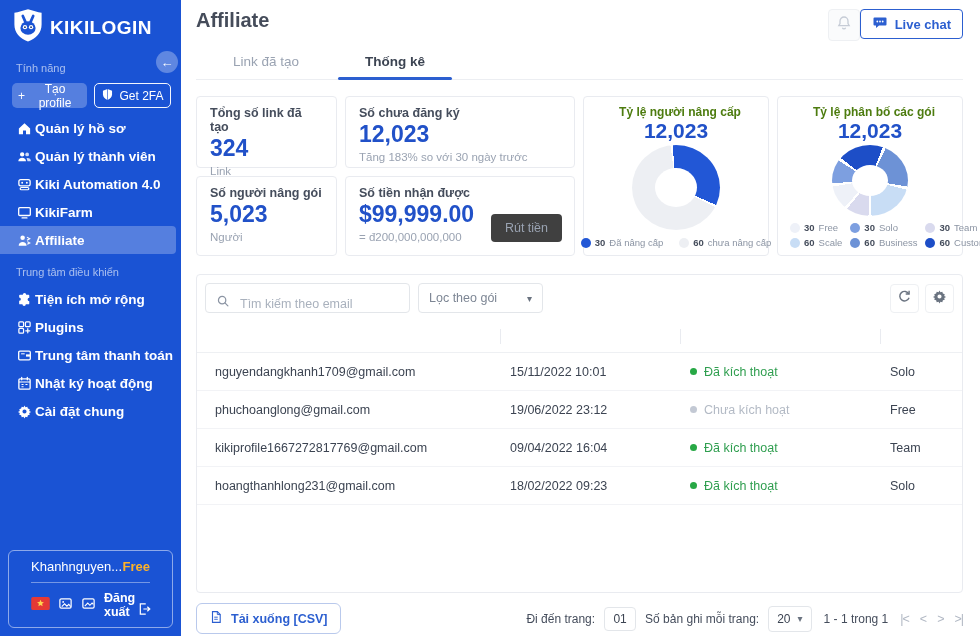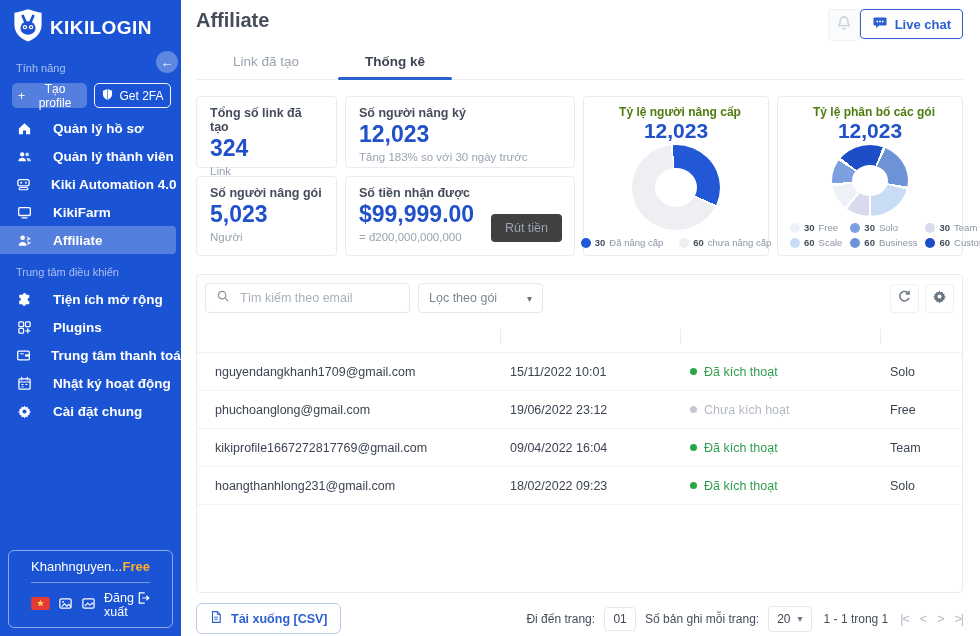--- a/index.html
+++ b/index.html
@@ -14,31 +14,31 @@
     background:rgba(255,255,255,.3);border:none;color:#fff;font-size:13px;line-height:1;
     display:flex;align-items:center;justify-content:center;cursor:pointer;padding:0;}
   .sec-label{font-size:11px;color:rgba(255,255,255,.62);padding:0 16px;margin:14px 0 7px;}
   .sec-label.s2{margin-top:12px;}
   .btn-row{display:flex;gap:7px;padding:2px 10px 6px 12px;}
   .btn-create{flex:1;background:rgba(255,255,255,.26);border:none;color:#fff;font-size:12px;height:25px;
     border-radius:5px;display:flex;align-items:center;justify-content:center;gap:4px;cursor:pointer;font-family:inherit;}
   .btn-2fa{flex:1;background:transparent;border:1px solid rgba(255,255,255,.95);color:#fff;font-size:12px;height:25px;
     border-radius:5px;display:flex;align-items:center;justify-content:center;gap:5px;cursor:pointer;font-family:inherit;}
   nav{display:flex;flex-direction:column;padding-right:5px;}
-  .nav-item{display:flex;align-items:center;gap:20px;color:#fff;font-size:13.5px;font-weight:600;
+  .nav-item{display:flex;align-items:center;gap:2px;color:#fff;font-size:13.5px;font-weight:600;
     padding-left:16px;height:28px;border-radius:0 4px 4px 0;cursor:pointer;white-space:nowrap;}
   .nav-item.active{background:rgba(255,255,255,.26);}
   .ic{width:17px;display:flex;justify-content:center;align-items:center;}
   .user-card{position:absolute;left:8px;right:8px;bottom:8px;border:1px solid rgba(255,255,255,.5);
     border-radius:6px;padding:8px 22px;box-sizing:border-box;}
   .user-row1{display:flex;justify-content:space-between;align-items:center;font-size:13px;
     padding-bottom:8px;border-bottom:1px solid rgba(255,255,255,.4);}
   .plan{color:#ffb227;font-weight:bold;}
   .user-row2{display:flex;align-items:center;gap:8px;padding-top:8px;font-size:12.5px;}
-  .logout{margin-left:auto;display:flex;align-items:flex-start;gap:2px;cursor:pointer;}
+  .logout{margin-left:auto;display:flex;align-items:flex-end;gap:2px;cursor:pointer;font-weight:bold;}
 
   
   main{flex:1;box-sizing:border-box;padding:0 17px 0 15px;position:relative;}
   .topbar{display:flex;align-items:flex-start;padding-top:9px;}
   .page-title{font-size:20px;font-weight:600;color:#454c5a;}
   .top-actions{margin-left:auto;display:flex;gap:0;align-items:flex-start;}
   .icon-btn{width:30px;height:30px;border:1px solid #eef0f3;background:#fafbfc;border-radius:4px;
     color:#c6ccd6;display:flex;align-items:center;justify-content:center;cursor:pointer;}
   .live-chat{height:30px;border:1px solid #2c5fd0;background:#fff;color:#2c5fd0;border-radius:4px;
     display:flex;align-items:center;gap:7px;padding:0 11px;font-size:13px;font-weight:600;cursor:pointer;font-family:inherit;}
@@ -65,21 +65,21 @@
   .donut-sm{width:76px;height:76px;}
   .donut-sm::after{inset:20px;}
   .legend{display:flex;gap:16px;margin-top:7px;font-size:9.5px;color:#8b94a3;align-items:center;}
   .legend.grid{display:grid;grid-template-columns:repeat(3,1fr);gap:4px 8px;width:100%;padding:0 6px;box-sizing:border-box;margin-top:6px;}
   .leg-item{display:flex;align-items:center;gap:4px;white-space:nowrap;}
   .leg-dot{width:10px;height:10px;border-radius:5px;flex:none;}
   .leg-val{font-weight:bold;color:#454d5c;}
 
   .panel{margin-top:18px;border:1px solid #e9ebf0;border-radius:4px;height:319px;display:flex;flex-direction:column;box-sizing:border-box;}
   .filter-row{display:flex;gap:8px;padding:8px;align-items:center;}
-  .search-box{display:flex;align-items:center;gap:8px;border:1px solid #e3e6ea;border-radius:4px;height:28px;
+  .search-box{display:flex;align-items:flex-end;gap:8px;border:1px solid #e3e6ea;border-radius:4px;height:28px;
     padding:0 10px;width:183px;color:#8b94a3;box-sizing:content-box;}
   .search-box input{border:none;outline:none;font-size:12.5px;width:100%;color:#3c4452;font-family:inherit;background:transparent;}
   .search-box input::placeholder{color:#a9b1bd;}
   .select-box{display:flex;align-items:center;justify-content:space-between;border:1px solid #e3e6ea;border-radius:4px;
     height:28px;padding:0 10px;width:103px;font-size:12.5px;color:#7d8694;cursor:pointer;}
   .caret{color:#6a7380;font-size:10px;}
   .filter-actions{margin-left:auto;display:flex;gap:6px;}
   .sq-btn{width:27px;height:27px;border:1px solid #eef0f3;background:#fff;border-radius:4px;color:#6a7380;
     display:flex;align-items:center;justify-content:center;cursor:pointer;}
   .thead{display:flex;height:31px;align-items:center;border-bottom:1px solid #eef0f3;}
@@ -309,21 +309,21 @@
     </div>
 
     <div class="stats-grid" id="stats-grid">
         <div class="card stat stat1">
     <div class="stat-title">Tổng số link đã tạo</div>
     <div class="stat-value">324</div>
     <div class="stat-sub">Link</div>
 
   </div>
         <div class="card stat stat2">
-    <div class="stat-title">Số người nâng ký</div>
+    <div class="stat-title">Số chưa đăng ký</div>
     <div class="stat-value">12,023</div>
     <div class="stat-sub">Tăng 183% so với 30 ngày trước</div>
 
   </div>
         <div class="card stat stat3">
     <div class="stat-title">Số người nâng gói</div>
     <div class="stat-value">5,023</div>
     <div class="stat-sub">Người</div>
 
   </div>

